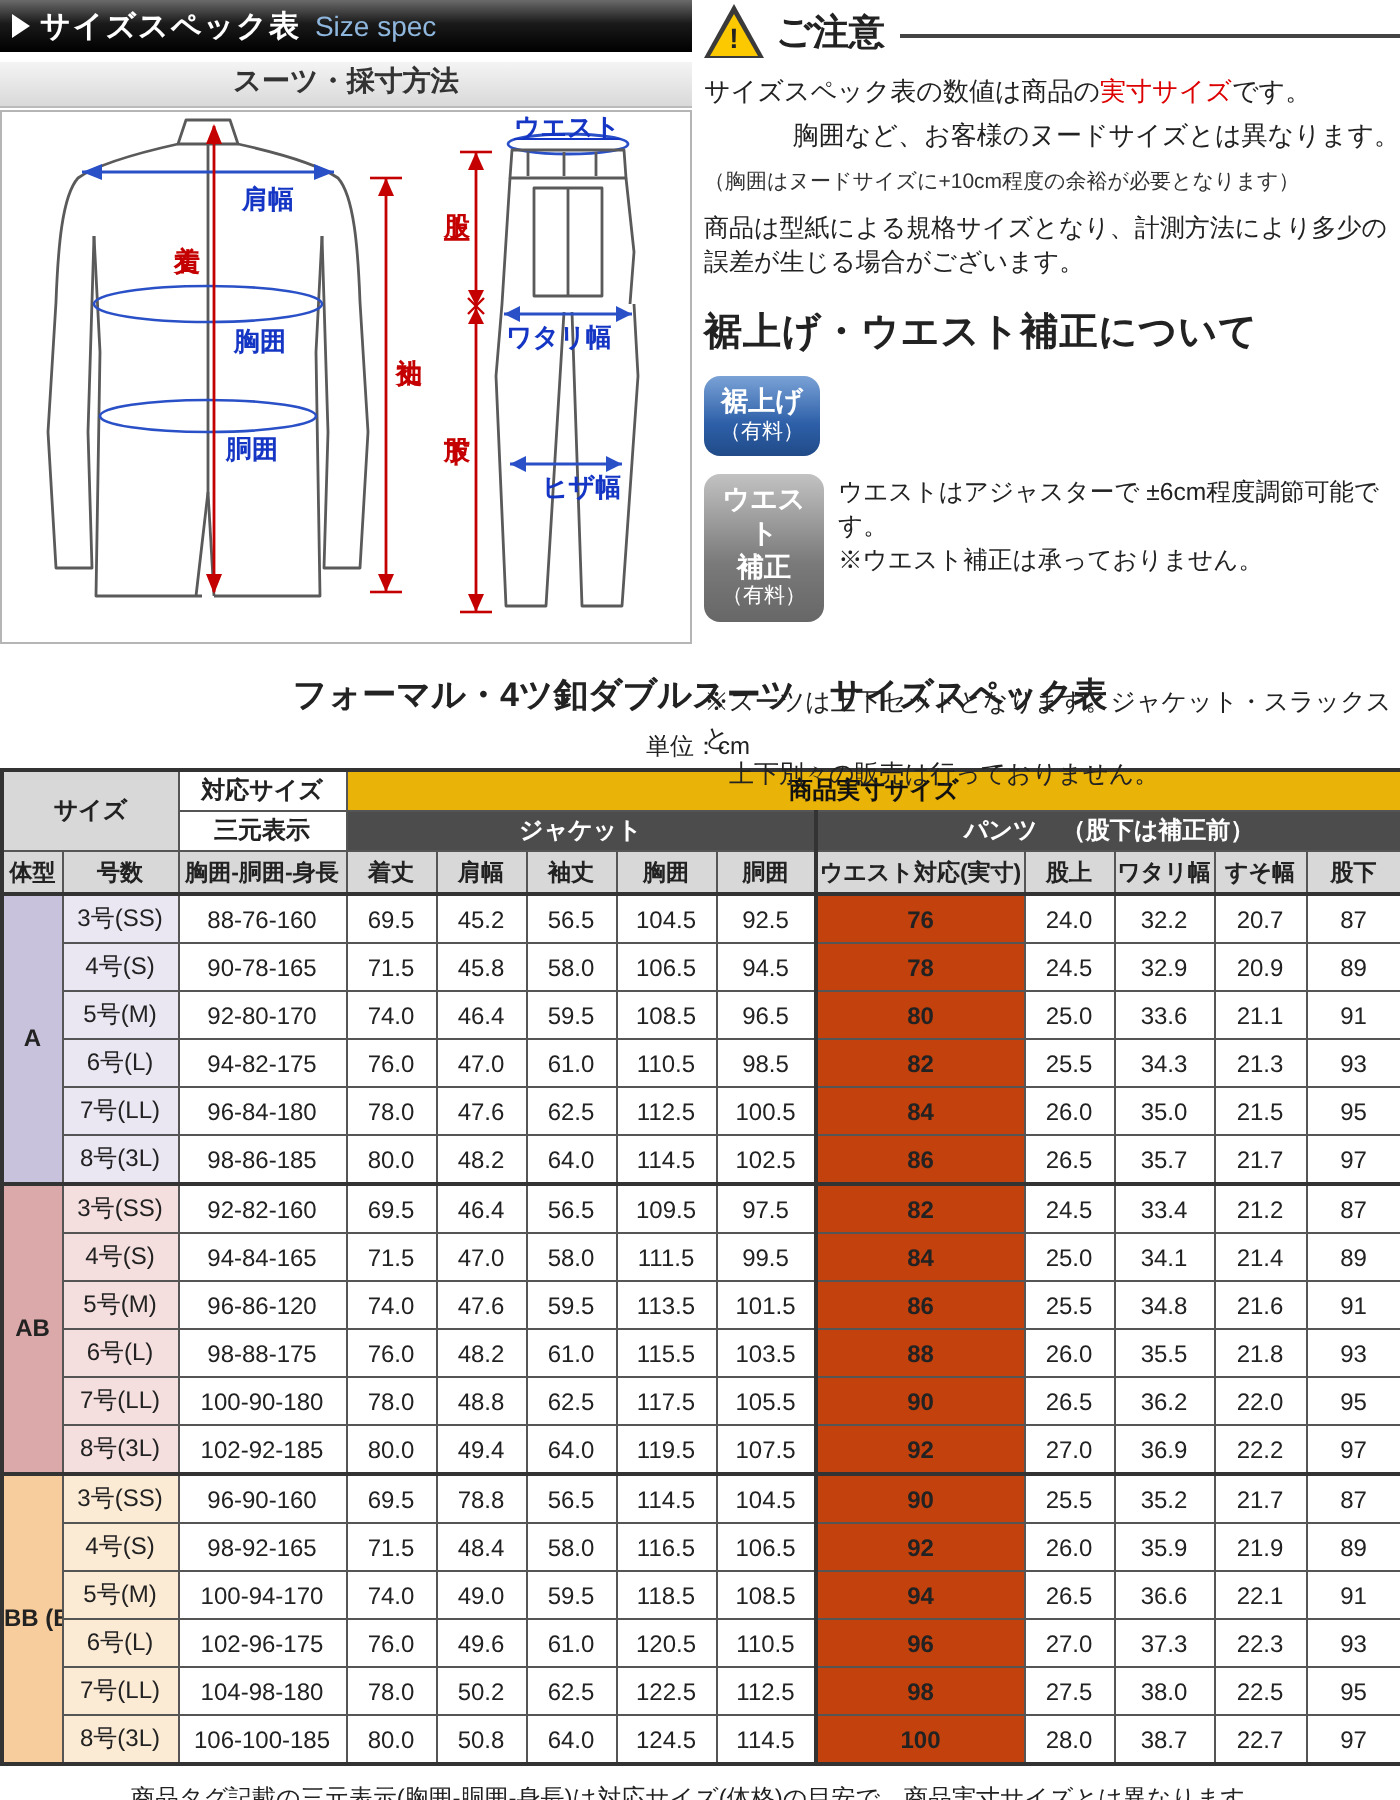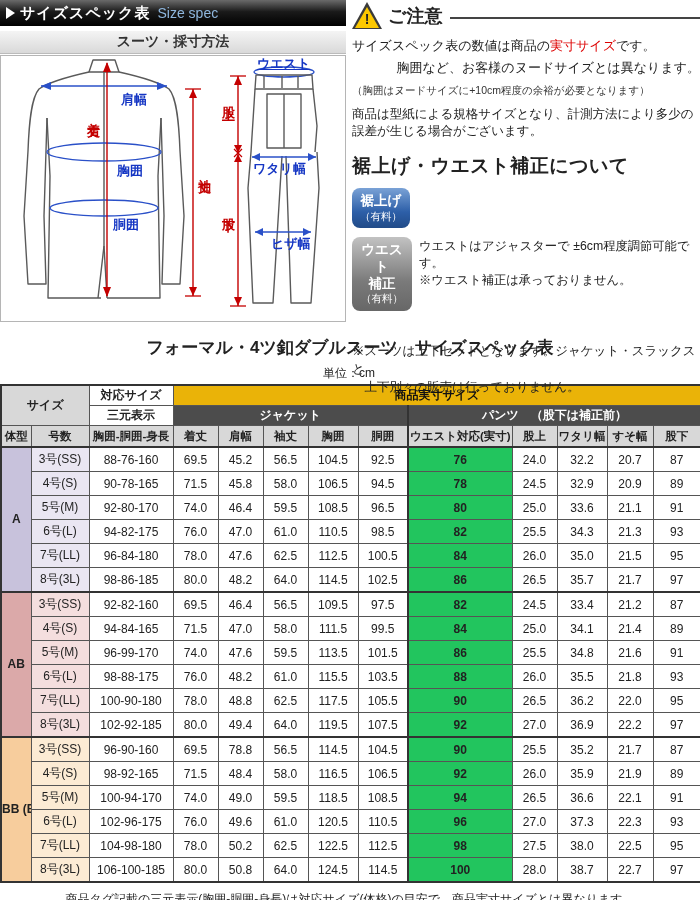--- a/index.html
+++ b/index.html
@@ -52,21 +52,21 @@
   .h-size{background:#d8d8d8;font-size:13px;}
   .h-white{background:#fff;}
   .h-jissun{background:#eab308;color:#111;}
   .h-band{background:#4c4c4c;color:#fff;font-size:12.5px;}
   .col-sep{border-left:2px solid #333 !important;}
   td{height:23px;background:#fff;}
   td.taikei{font-weight:bold;font-size:13px;white-space:pre-line;line-height:1.15;}
   td.g0t{background:#c8c2dc;} td.g0g{background:#eae6f2;}
   td.g1t{background:#dba9a9;margin-left:38px;} td.g1g{background:#f4dede;}
   td.g2t{background:#f7cd9d;} td.g2g{background:#fcebd4;}
-  td.waistv{background:#22c55e;font-weight:bold;}
+  td.waistv{background:#c2410c;font-weight:bold;}
   tr.group-start td{border-top:2px solid #333;}
   .footnotes{margin-top:7px;text-align:center;font-size:12px;line-height:1.6;}
 </style>
 </head>
 <body>
 
 <div class="top">
 
   <div class="leftcol">
     <div class="blackbar">
@@ -348,21 +348,21 @@
         <td>111.5</td>
         <td>99.5</td>
         <td class="waistv col-sep">84</td>
         <td>25.0</td>
         <td>34.1</td>
         <td>21.4</td>
         <td>89</td>
       </tr>
       <tr>
         <td class="g1g">5号(M)</td>
-        <td>96-99-170</td>
+        <td>96-86-120</td>
         <td>74.0</td>
         <td>47.6</td>
         <td>59.5</td>
         <td>113.5</td>
         <td>101.5</td>
         <td class="waistv col-sep">86</td>
         <td>25.5</td>
         <td>34.8</td>
         <td>21.6</td>
         <td>91</td>

